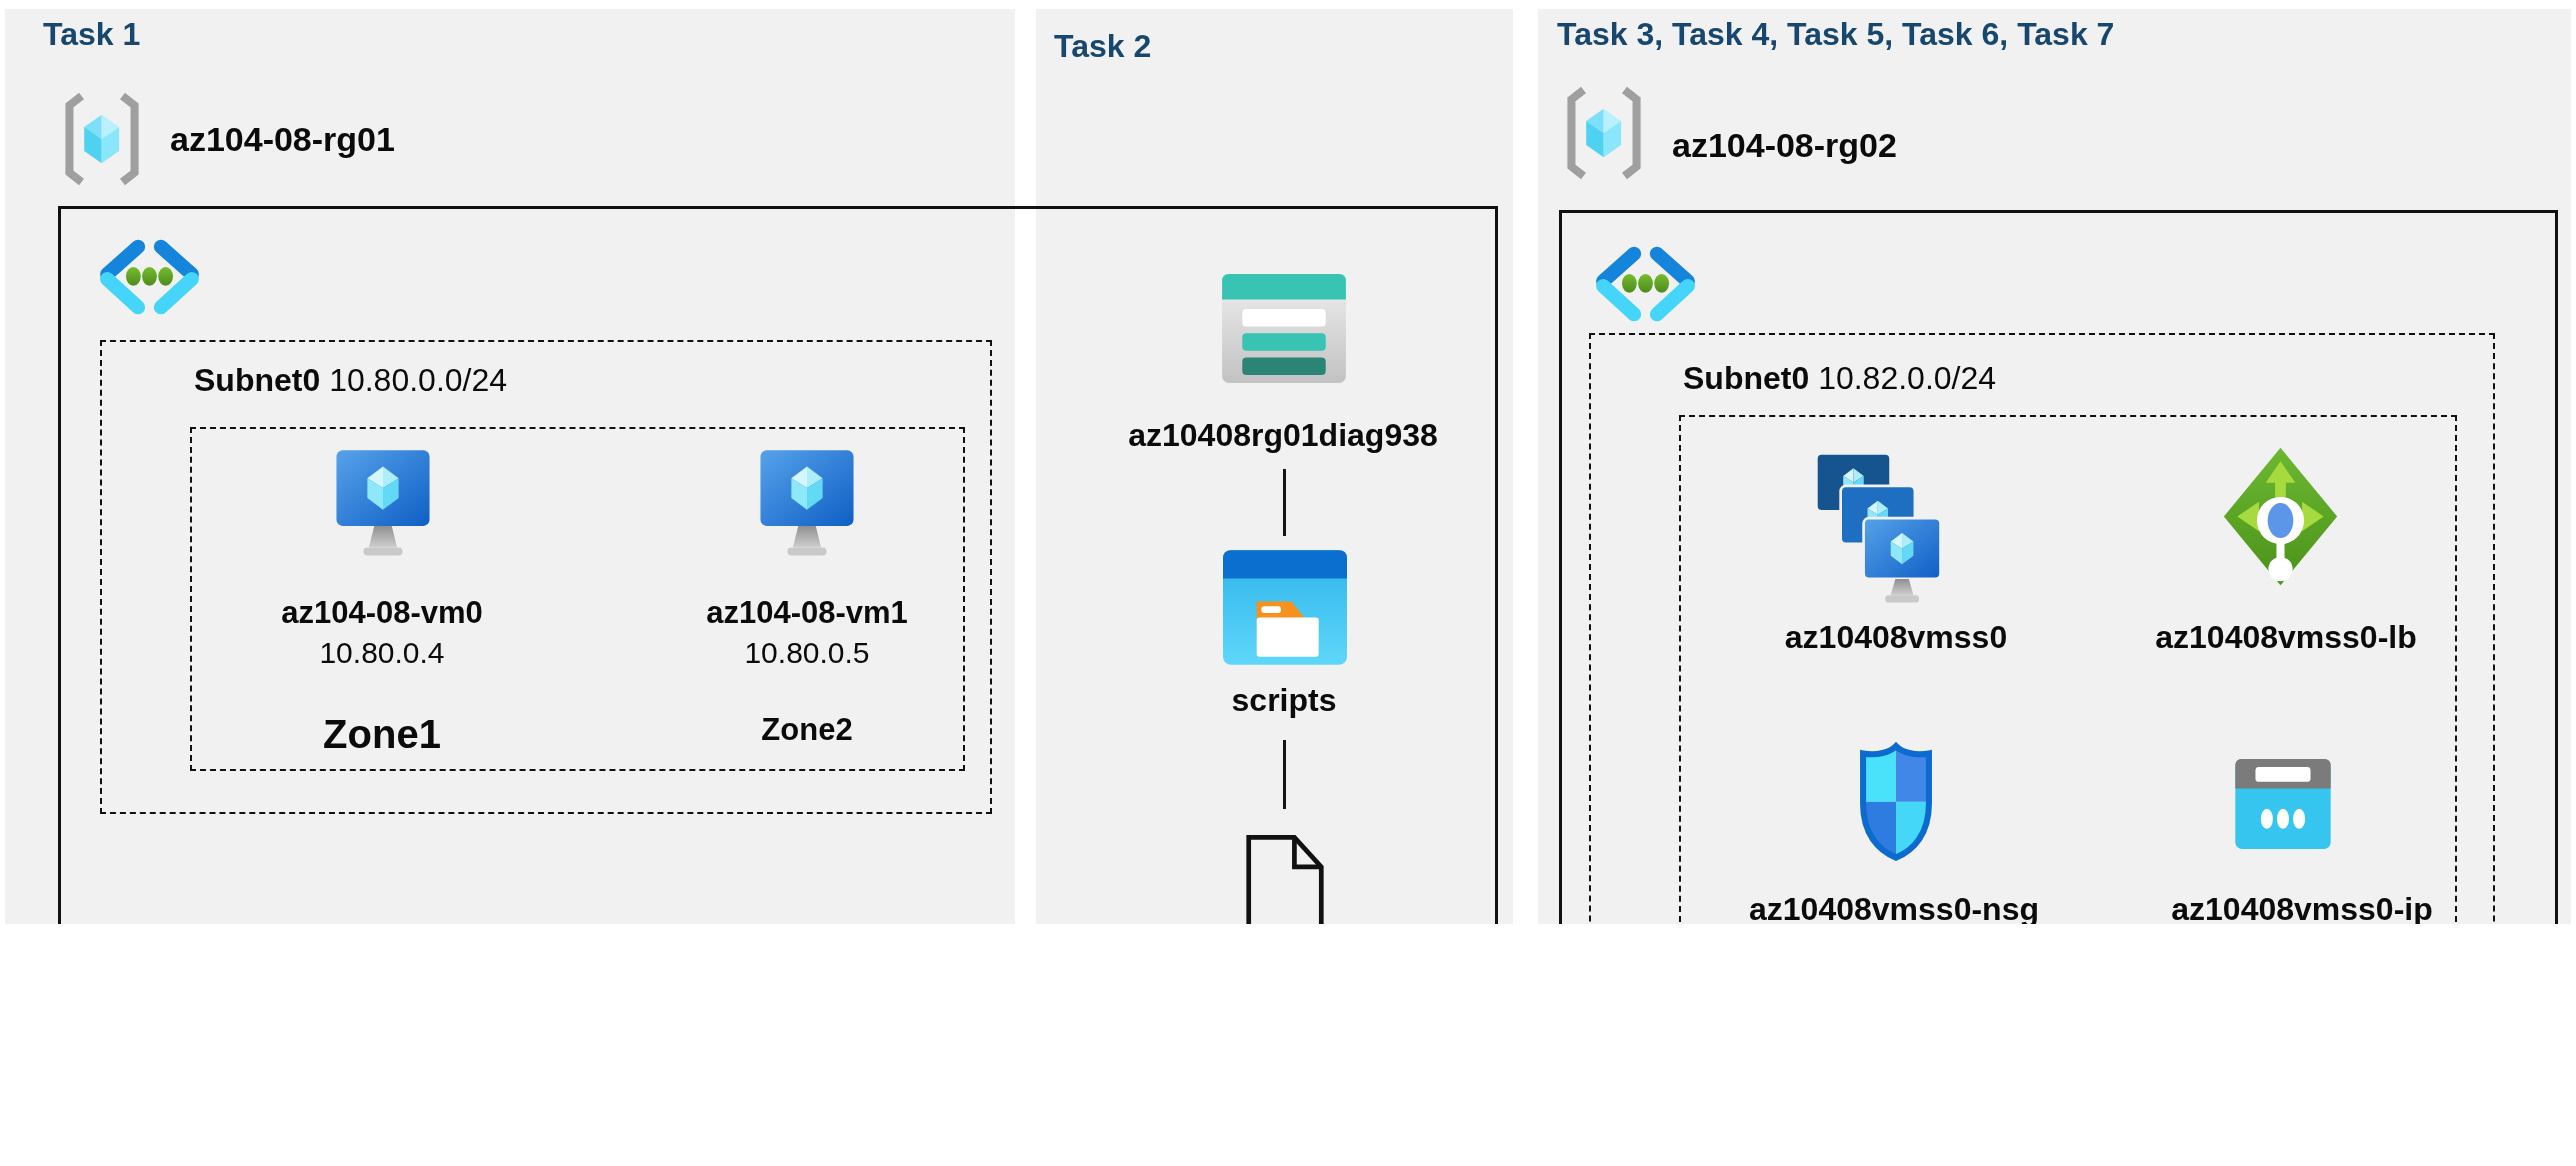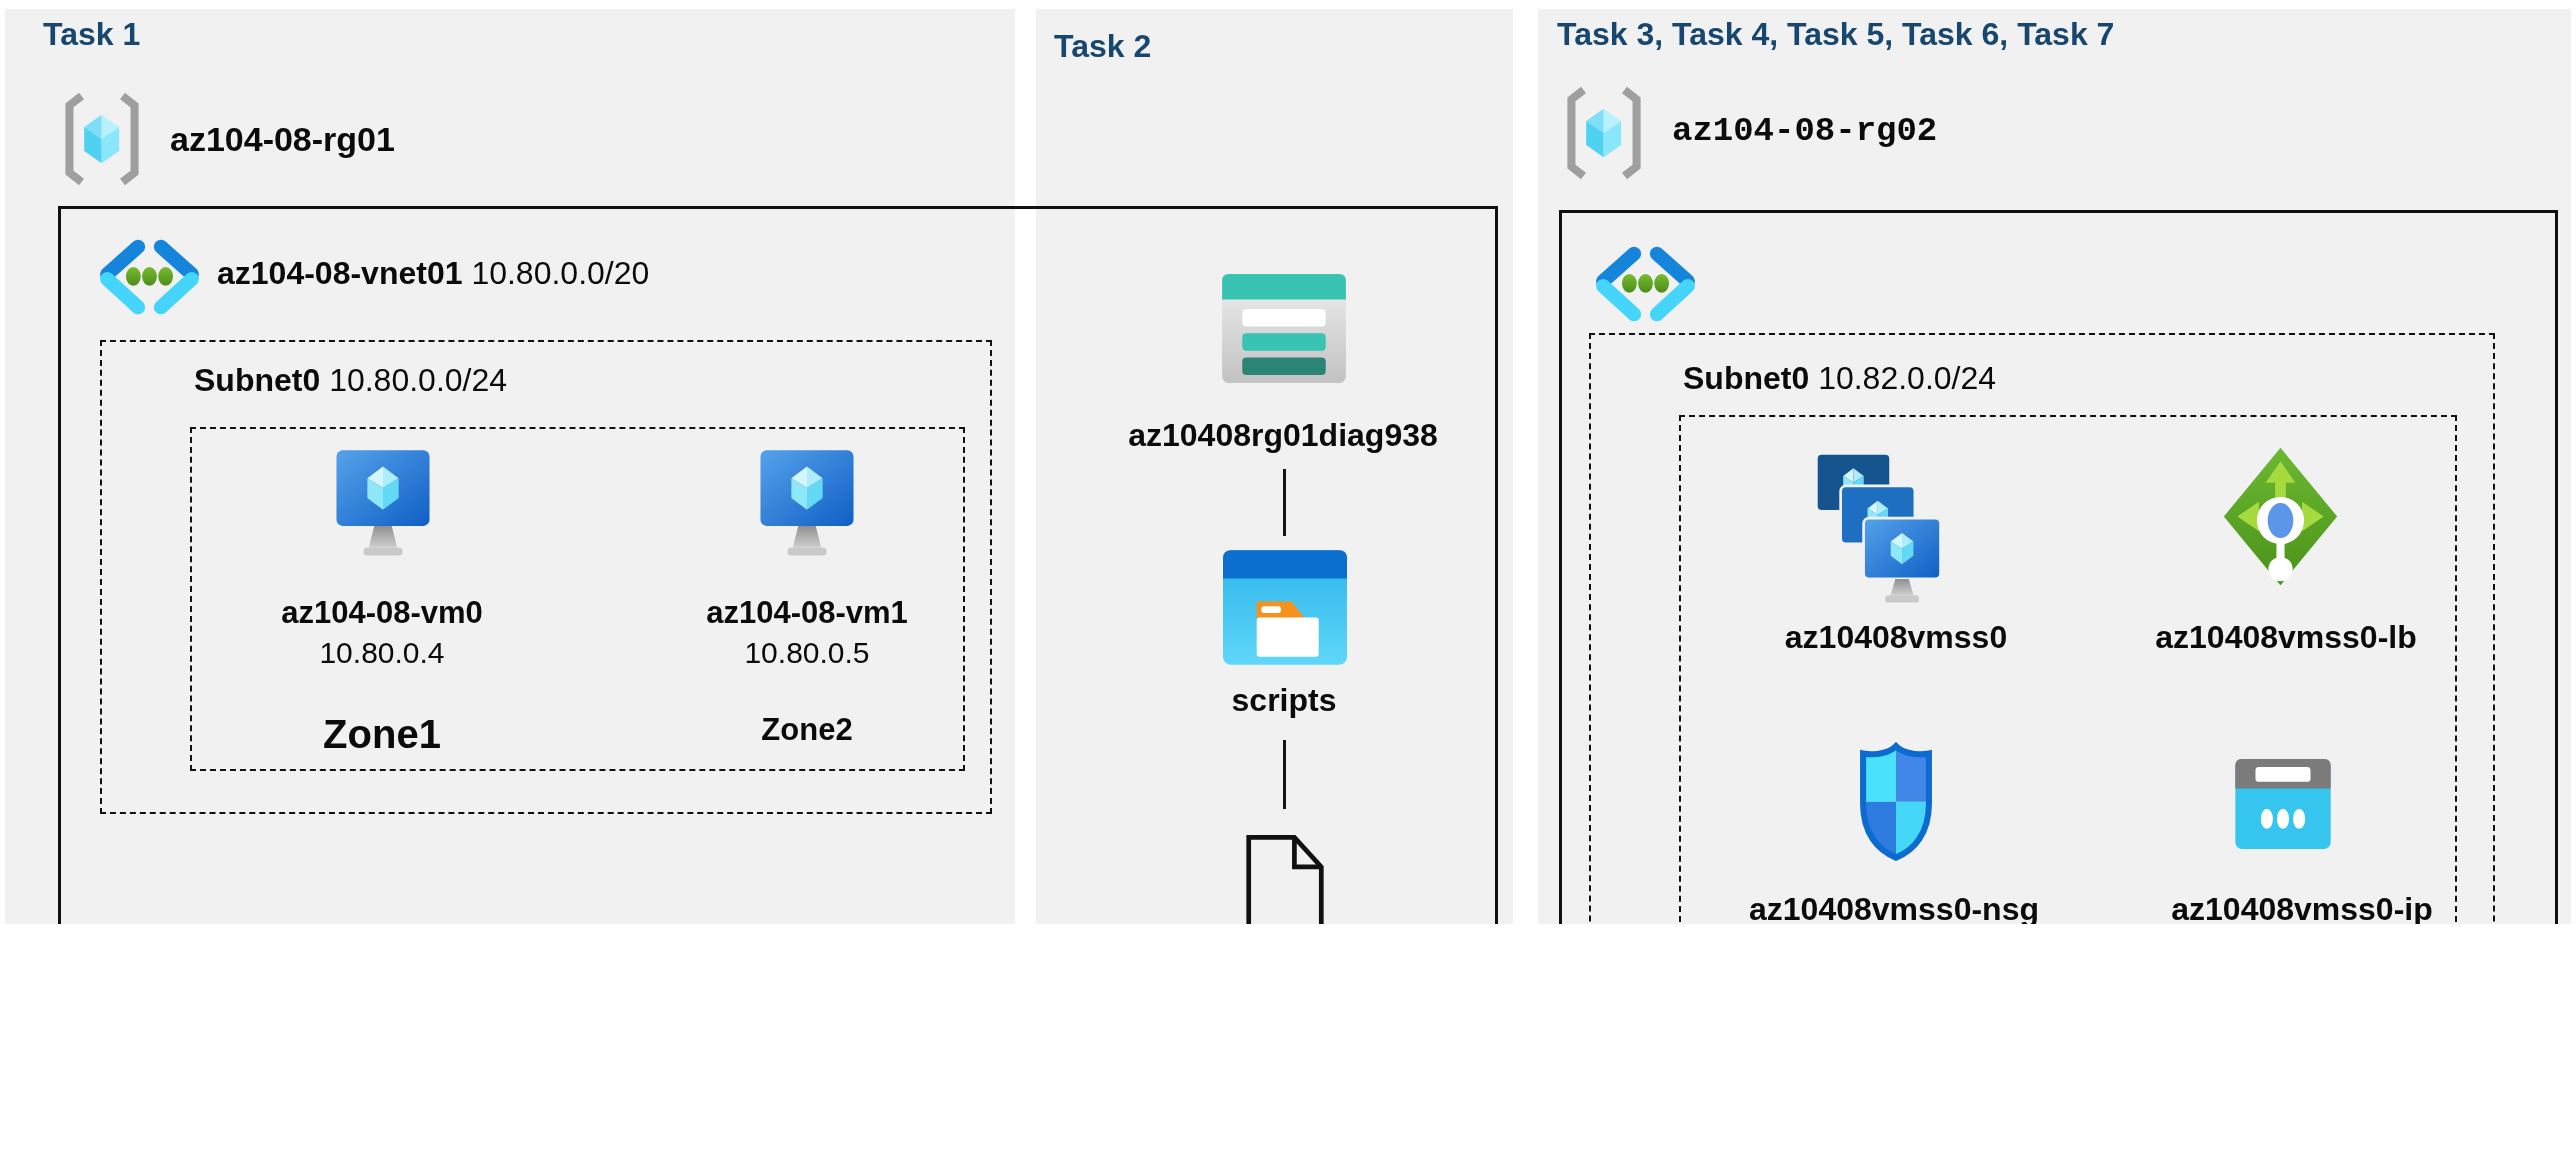--- a/index.html
+++ b/index.html
@@ -93,24 +93,20 @@
   <svg class="icon" style="left:60px;top:92px;" width="84" height="94" viewBox="0 0 125 140">
       <use href="#rgicon"></use>
     </svg>
   <div class="lbl" style="left:170px;top:120px;font-size:34px;">az104-08-rg01</div>
 
   <div class="solidbox" style="left:58px;top:206px;width:1434px;height:880px;"></div>
 
   <svg class="icon" style="left:96px;top:236px;" width="107" height="82" viewBox="0 0 158 122">
       <use href="#vneticon"></use>
     </svg>
-  <div class="lbl" style="left:217px;top:255px;">
-    <span>az104-08-vnet01</span>
-    <span class="cidr">10.80.0.0/20</span>
-  </div>
 
   <div class="dashbox" style="left:100px;top:340px;width:888px;height:470px;"></div>
   <div class="lbl" style="left:194px;top:362px;">
     <span>Subnet0</span>
     <span class="cidr">10.80.0.0/24</span>
   </div>
 
   <div class="dashbox" style="left:190px;top:427px;width:771px;height:340px;"></div>
 
   <svg class="icon" style="left:335px;top:449px;" width="96" height="116" viewBox="0 0 142 172">
@@ -150,21 +146,21 @@
   <div class="vline" style="left:1283px;top:740px;height:69px;"></div>
 
   <svg class="icon" style="left:1242px;top:833px;" width="86" height="123" viewBox="0 0 128 182">
     <path d="M10,6 H78 L118,50 V174 H10 Z" fill="#f1f1f1" stroke="#111" stroke-width="7" stroke-linejoin="miter"></path>
     <path d="M78,6 V50 H118" fill="none" stroke="#111" stroke-width="7"></path>
   </svg>
 
   <svg class="icon" style="left:1562px;top:86px;" width="84" height="94" viewBox="0 0 125 140">
       <use href="#rgicon"></use>
     </svg>
-  <div class="lbl" style="left:1672px;top:112px;font-size:34px;font-family:Liberation Mono, monospace;">az104-08-rg02</div>
+  <div class="lbl" style="left:1672px;top:126px;font-size:34px;">az104-08-rg02</div>
 
   <div class="solidbox" style="left:1559px;top:210px;width:993px;height:875px;"></div>
 
   <svg class="icon" style="left:1592px;top:243px;" width="107" height="82" viewBox="0 0 158 122">
       <use href="#vneticon"></use>
     </svg>
 
   <div class="dashbox" style="left:1589px;top:333px;width:902px;height:705px;"></div>
   <div class="lbl" style="left:1683px;top:360px;">
     <span>Subnet0</span>

